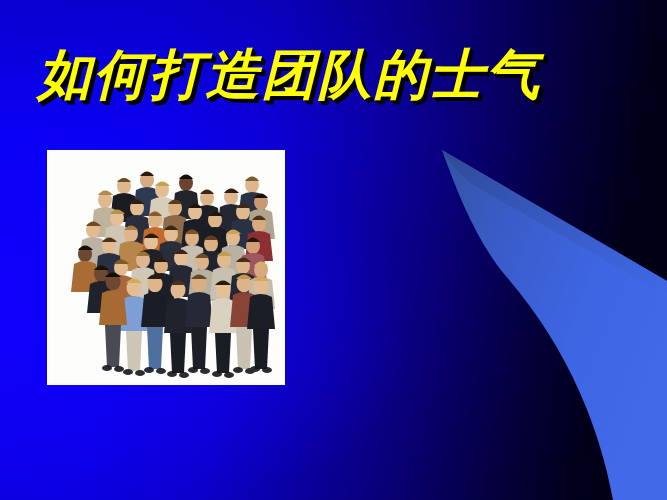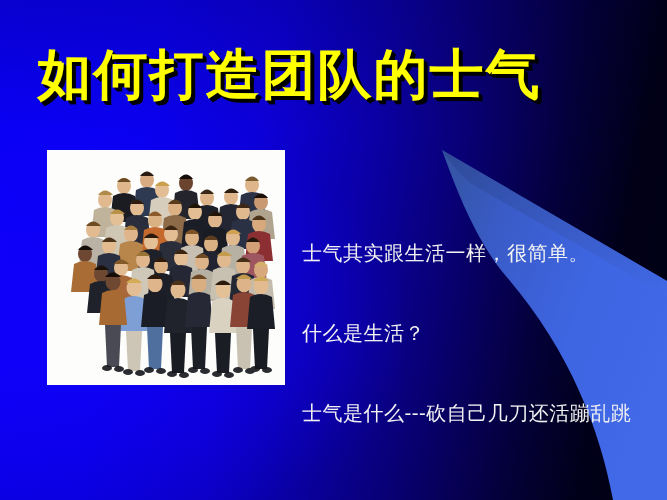--- a/index.html
+++ b/index.html
@@ -63,20 +63,21 @@
   .title {
     position: absolute;
     left: 0;
     top: 44px;
     width: 579px;
     text-align: center;
     font-family: "DejaVu Serif", "Liberation Serif", serif;
     font-size: 54px;
     line-height: 60px;
     font-weight: bold;
+    font-style: italic;
     letter-spacing: 2px;
     color: #ffff00;
     text-shadow:
        3px 3px 0 #000000,
        4px 4px 0 #000000,
        2px 2px 0 #000000;
     white-space: nowrap;
   }
 
   
@@ -328,19 +329,14 @@
             <ellipse cx="203" cy="221" rx="5" ry="3"></ellipse>
           <ellipse cx="60" cy="218" rx="5" ry="3"></ellipse>
             <ellipse cx="72" cy="219" rx="5" ry="3"></ellipse>
           <ellipse cx="208" cy="219" rx="5" ry="3"></ellipse>
             <ellipse cx="220" cy="220" rx="5" ry="3"></ellipse>
         </g>
       </g>
     </svg>
   </div>
 
-  <div class="body-block">
-    <div class="body-line">士气其实跟生活一样，很简单。</div>
-    <div class="body-line">什么是生活？</div>
-    <div class="body-line">士气是什么---砍自己几刀还活蹦乱跳</div>
-  </div>
 
 </div>
 
 </body></html>

